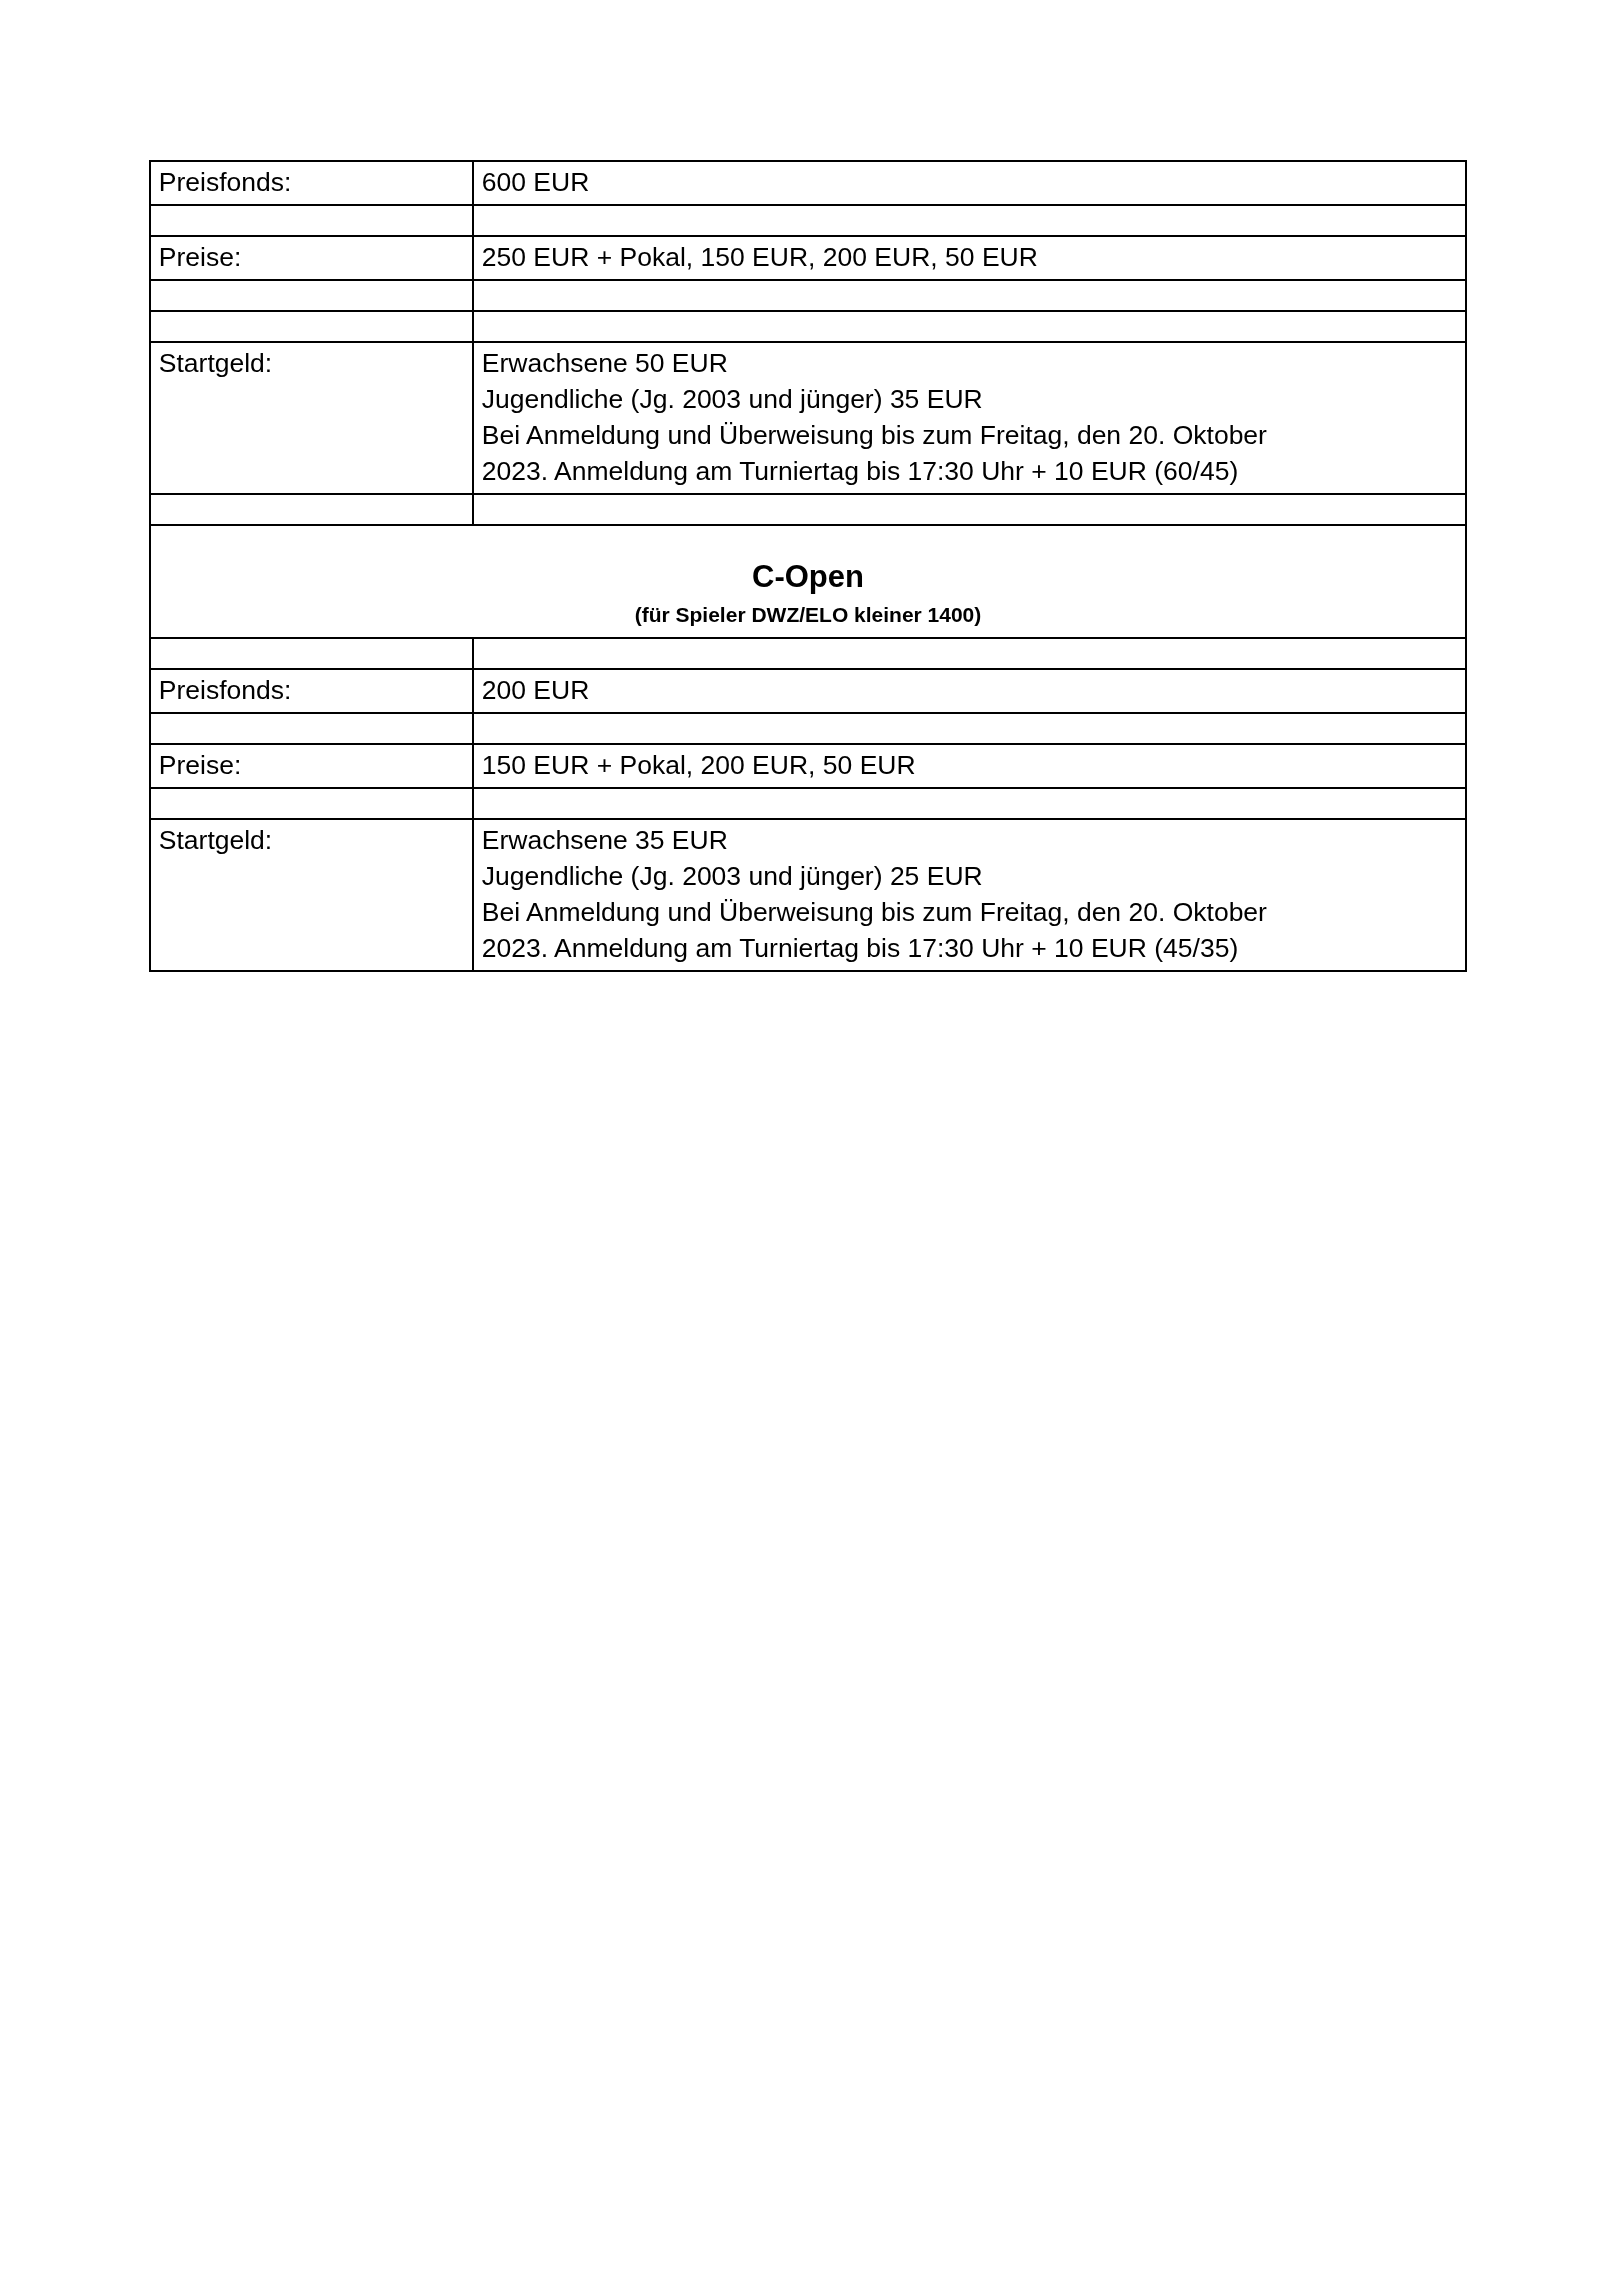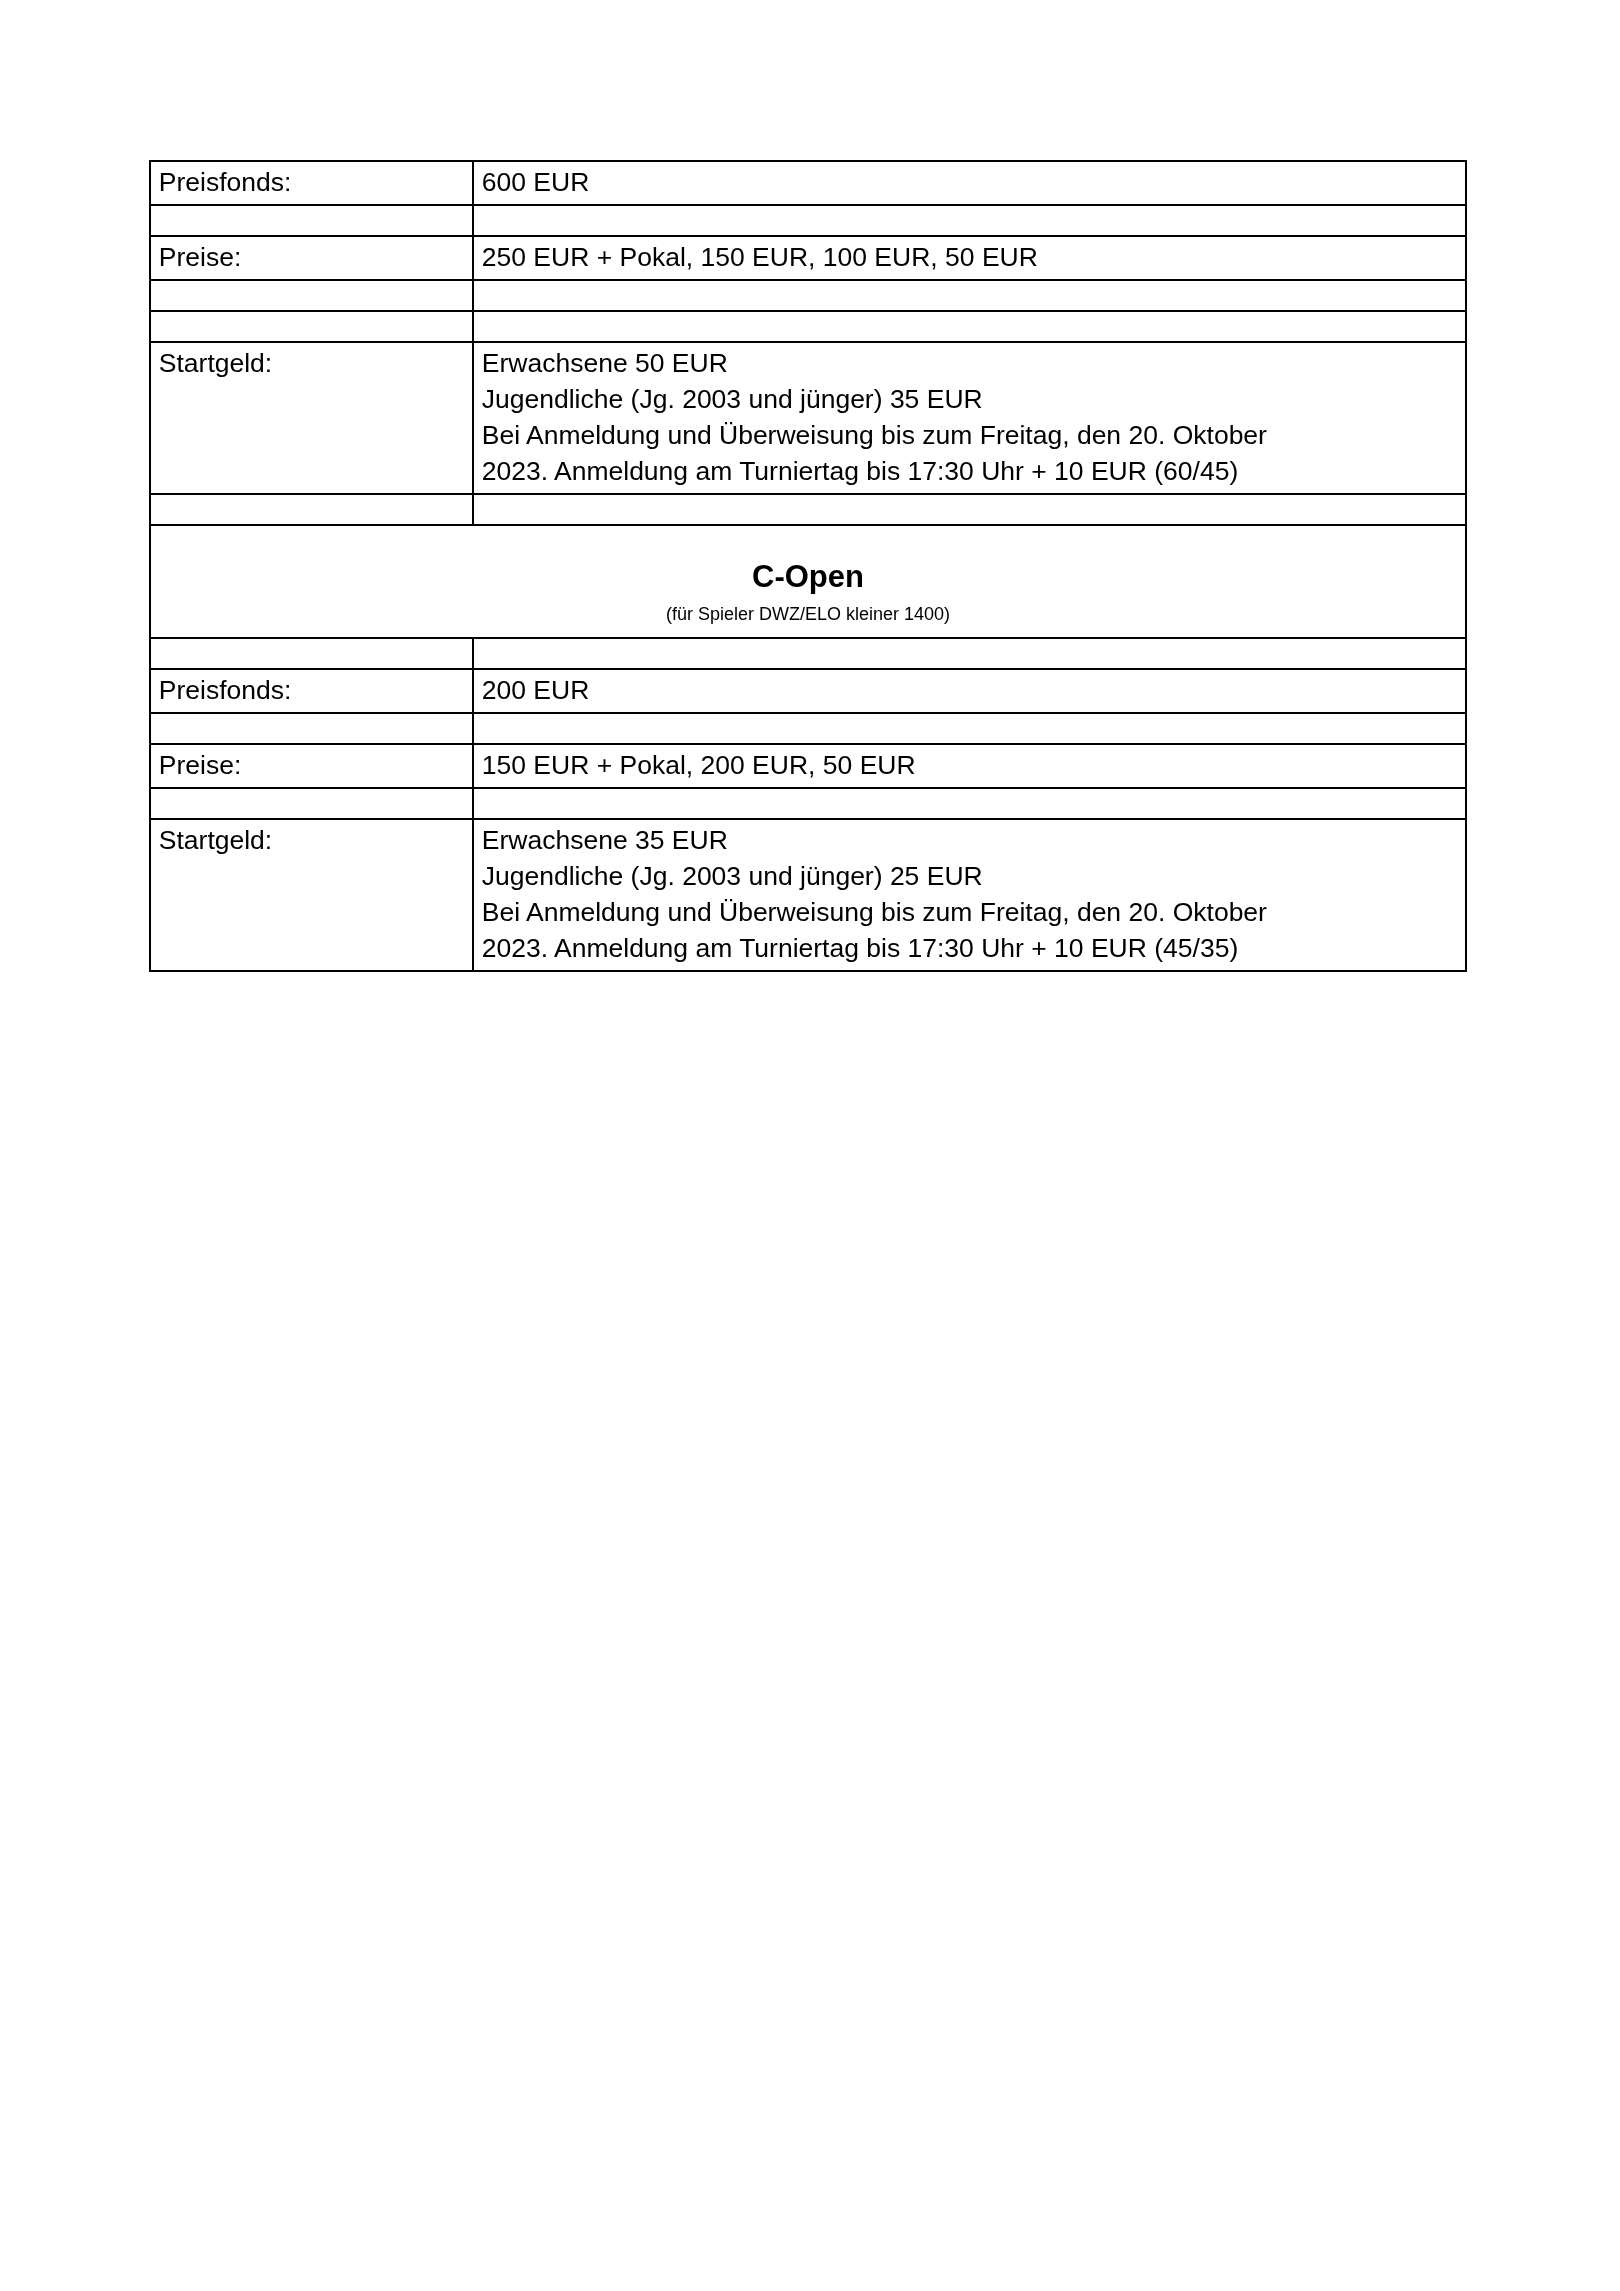--- a/index.html
+++ b/index.html
@@ -68,22 +68,22 @@
     display: block;
     font-size: 31px;
     font-weight: bold;
     line-height: 41px;
     text-align: center;
     margin-top: 24px;
   }
 
   .section-subtitle {
     display: block;
-    font-size: 18px;
-    font-weight: normal;
+    font-size: 21px;
+    font-weight: bold;
     line-height: 35px;
     text-align: center;
   }
 </style>
 </head>
 <body>
 
 <div class="page">
 
   <table class="doc-table">
@@ -98,21 +98,21 @@
         <td class="value-cell">600 EUR</td>
       </tr>
 
       <tr class="spacer-row">
         <td></td>
         <td></td>
       </tr>
 
       <tr class="data-row">
         <td class="label-cell">Preise:</td>
-        <td class="value-cell">250 EUR + Pokal, 150 EUR, 100 EUR, 50 EUR</td>
+        <td class="value-cell">250 EUR + Pokal, 150 EUR, 200 EUR, 50 EUR</td>
       </tr>
 
       <tr class="spacer-row">
         <td></td>
         <td></td>
       </tr>
 
 
       <tr class="spacer-row">
         <td></td>

